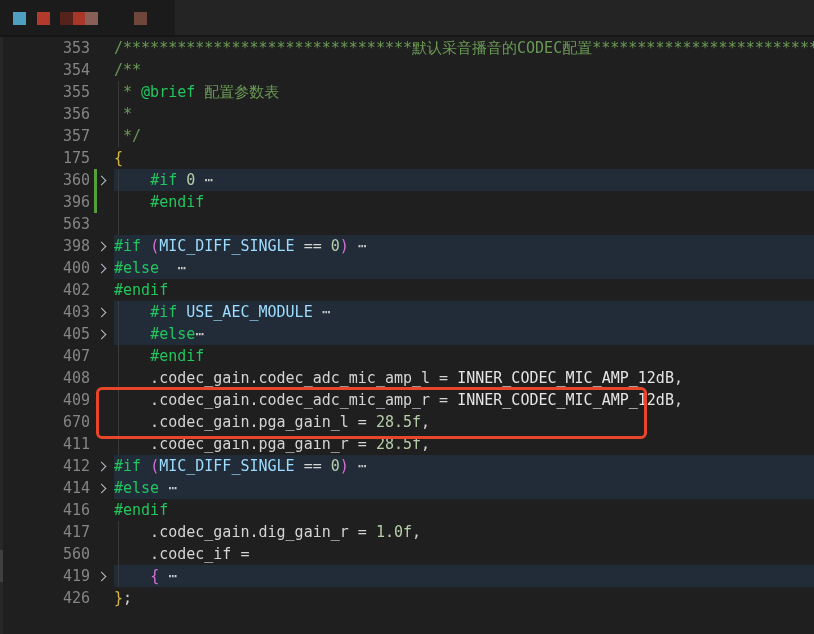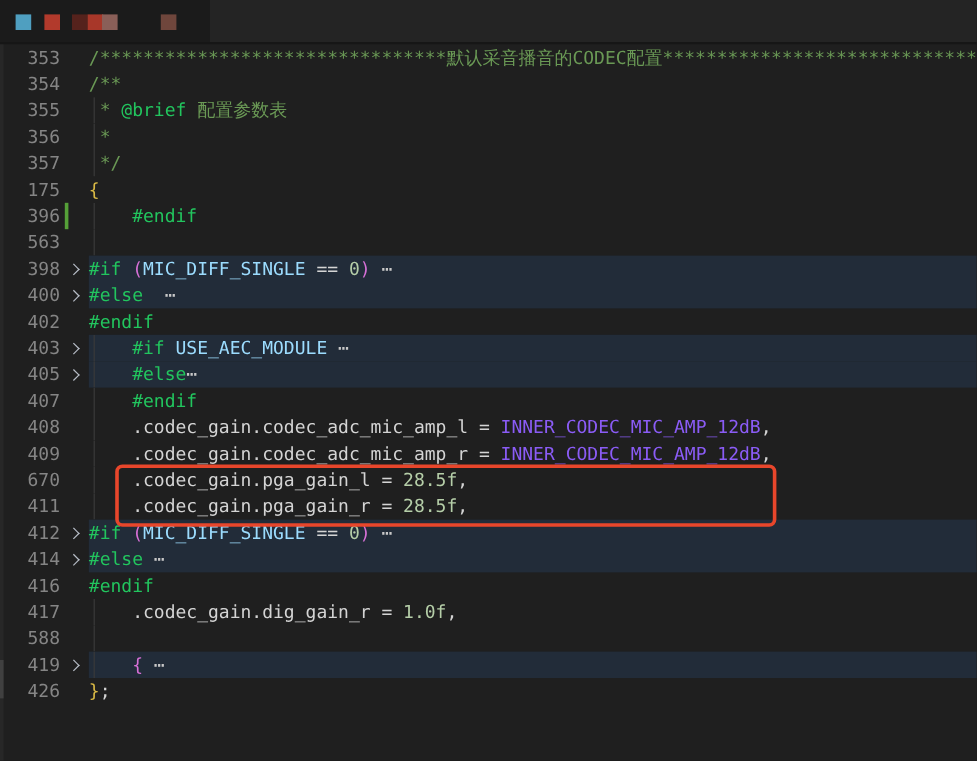--- a/index.html
+++ b/index.html
@@ -6,37 +6,37 @@
   body{font-family:"DejaVu Sans Mono","Liberation Mono",monospace;font-size:15px;line-height:22px;}
   
   .topbar{position:relative;width:814px;height:37px;background:#242424;border-bottom:2px solid #161616;box-sizing:border-box;}
   .topbar .activetab{position:absolute;left:0;top:0;width:175px;height:35px;background:#1b1b1b;}
   .tabicon{position:absolute;top:12px;width:13px;height:13px;}
   
   .editor{position:relative;width:814px;height:597px;background:#1f1f1f;}
   .scrollstrip{position:absolute;left:0;top:0;width:3px;height:100%;background:#272727;}
   .scrollthumb{position:absolute;left:0;top:513px;width:3px;height:32px;background:#404040;}
   .lines{position:absolute;left:0;top:0;width:100%;}
-  .row{position:relative;display:flex;height:22px;white-space:pre;}
+  .row{position:relative;display:flex;height:22px;white-space:pre;padding-left:40px;}
   .gutter{position:relative;flex:0 0 74px;height:22px;}
   .lnum{position:absolute;right:24px;top:0;color:#858585;}
   .chev{position:absolute;left:58px;top:8px;width:6px;height:6px;border-right:1.7px solid #b8bec8;border-top:1.7px solid #b8bec8;transform:rotate(45deg);cursor:pointer;}
   .gitbar{position:absolute;left:54px;top:0;width:3px;height:22px;background:#55a038;}
   .code{position:relative;flex:1 1 auto;height:22px;overflow:hidden;}
   .code.hl{background:#222c39;}
   .guide{position:absolute;left:4px;top:0;width:1px;height:22px;background:#3a3a3a;}
   .tok{position:relative;}
   .c{color:#6a9955;} 
   .k{color:#22c55e;} 
   .v{color:#9cdcfe;text-align:center;} 
   .w{color:#d4d4d4;} 
   .n{color:#b5cea8;} 
   .y{color:#d9b945;} 
   .m{color:#d670d6;} 
-  .g{color:#8b5cf6;margin-top:18px;} 
+  .g{color:#e5e5e5;margin-top:18px;} 
   .e{color:#c8c8c8;cursor:pointer;} 
   .annobox{position:absolute;border:3.5px solid #e8462b;border-radius:6px;box-sizing:border-box;pointer-events:none;}
 </style>
 </head>
 <body>
 
 <div class="topbar">
   <div class="activetab"></div>
   <div id="tabicons">
       <div class="tabicon" style="left: 13px; background: rgb(79, 159, 192);"></div>
@@ -52,34 +52,35 @@
   <div class="scrollstrip">
     <div class="scrollthumb"></div>
   </div>
   <div class="lines" id="lines">
       <div class="row"><div class="gutter"><span class="lnum">353</span></div><div class="code"><span class="tok c">/********************************默认采音播音的CODEC配置*********************************/</span></div></div>
       <div class="row"><div class="gutter"><span class="lnum">354</span></div><div class="code"><span class="tok c">/**</span></div></div>
       <div class="row"><div class="gutter"><span class="lnum">355</span></div><div class="code"><div class="guide"></div><span class="tok c"> * </span><span class="tok k">@brief</span><span class="tok c"> 配置参数表</span></div></div>
       <div class="row"><div class="gutter"><span class="lnum">356</span></div><div class="code"><div class="guide"></div><span class="tok c"> *</span></div></div>
       <div class="row"><div class="gutter"><span class="lnum">357</span></div><div class="code"><div class="guide"></div><span class="tok c"> */</span></div></div>
       <div class="row"><div class="gutter"><span class="lnum">175</span></div><div class="code"><span class="tok y">{</span></div></div>
+      <div class="row"><div class="gutter"><span class="lnum">360</span><div class="gitbar"></div><div class="chev"></div></div><div class="code hl"><div class="guide"></div><span class="tok w">    </span><span class="tok k">#if</span><span class="tok w"> </span><span class="tok n">0</span><span class="tok e"> ⋯</span></div></div>
       <div class="row"><div class="gutter"><span class="lnum">396</span><div class="gitbar"></div></div><div class="code"><div class="guide"></div><span class="tok w">    </span><span class="tok k">#endif</span></div></div>
       <div class="row"><div class="gutter"><span class="lnum">563</span></div><div class="code"><div class="guide"></div></div></div>
       <div class="row"><div class="gutter"><span class="lnum">398</span><div class="chev"></div></div><div class="code hl"><span class="tok k">#if</span><span class="tok w"> </span><span class="tok m">(</span><span class="tok v">MIC_DIFF_SINGLE</span><span class="tok w"> == </span><span class="tok n">0</span><span class="tok m">)</span><span class="tok e"> ⋯</span></div></div>
       <div class="row"><div class="gutter"><span class="lnum">400</span><div class="chev"></div></div><div class="code hl"><span class="tok k">#else</span><span class="tok e">  ⋯</span></div></div>
       <div class="row"><div class="gutter"><span class="lnum">402</span></div><div class="code"><span class="tok k">#endif</span></div></div>
       <div class="row"><div class="gutter"><span class="lnum">403</span><div class="chev"></div></div><div class="code hl"><div class="guide"></div><span class="tok w">    </span><span class="tok k">#if</span><span class="tok w"> </span><span class="tok v">USE_AEC_MODULE</span><span class="tok e"> ⋯</span></div></div>
       <div class="row"><div class="gutter"><span class="lnum">405</span><div class="chev"></div></div><div class="code hl"><div class="guide"></div><span class="tok w">    </span><span class="tok k">#else</span><span class="tok e">⋯</span></div></div>
       <div class="row"><div class="gutter"><span class="lnum">407</span></div><div class="code"><div class="guide"></div><span class="tok w">    </span><span class="tok k">#endif</span></div></div>
       <div class="row"><div class="gutter"><span class="lnum">408</span></div><div class="code"><div class="guide"></div><span class="tok w">    .codec_gain.codec_adc_mic_amp_l = </span><span class="tok g">INNER_CODEC_MIC_AMP_12dB</span><span class="tok w">,</span></div></div>
       <div class="row"><div class="gutter"><span class="lnum">409</span></div><div class="code"><div class="guide"></div><span class="tok w">    .codec_gain.codec_adc_mic_amp_r = </span><span class="tok g">INNER_CODEC_MIC_AMP_12dB</span><span class="tok w">,</span></div></div>
       <div class="row"><div class="gutter"><span class="lnum">670</span></div><div class="code"><div class="guide"></div><span class="tok w">    .codec_gain.pga_gain_l = </span><span class="tok n">28.5f</span><span class="tok w">,</span></div></div>
       <div class="row"><div class="gutter"><span class="lnum">411</span></div><div class="code"><div class="guide"></div><span class="tok w">    .codec_gain.pga_gain_r = </span><span class="tok n">28.5f</span><span class="tok w">,</span></div></div>
       <div class="row"><div class="gutter"><span class="lnum">412</span><div class="chev"></div></div><div class="code hl"><span class="tok k">#if</span><span class="tok w"> </span><span class="tok m">(</span><span class="tok v">MIC_DIFF_SINGLE</span><span class="tok w"> == </span><span class="tok n">0</span><span class="tok m">)</span><span class="tok e"> ⋯</span></div></div>
       <div class="row"><div class="gutter"><span class="lnum">414</span><div class="chev"></div></div><div class="code hl"><span class="tok k">#else</span><span class="tok e"> ⋯</span></div></div>
       <div class="row"><div class="gutter"><span class="lnum">416</span></div><div class="code"><span class="tok k">#endif</span></div></div>
       <div class="row"><div class="gutter"><span class="lnum">417</span></div><div class="code"><div class="guide"></div><span class="tok w">    .codec_gain.dig_gain_r = </span><span class="tok n">1.0f</span><span class="tok w">,</span></div></div>
-      <div class="row"><div class="gutter"><span class="lnum">588</span></div><div class="code"><div class="guide"></div></div></div>
+      <div class="row"><div class="gutter"><span class="lnum">560</span></div><div class="code"><div class="guide"></div><span class="tok w">    .codec_if =</span></div></div>
       <div class="row"><div class="gutter"><span class="lnum">419</span><div class="chev"></div></div><div class="code hl"><div class="guide"></div><span class="tok w">    </span><span class="tok m">{</span><span class="tok e"> ⋯</span></div></div>
       <div class="row"><div class="gutter"><span class="lnum">426</span></div><div class="code"><span class="tok y">}</span><span class="tok w">;</span></div></div>
     </div>
   <div class="annobox" id="annobox" style="left: 96px; top: 350px; width: 551px; height: 52px; border-color: rgb(232, 70, 43);"></div>
 </div>
 
 </body></html>

